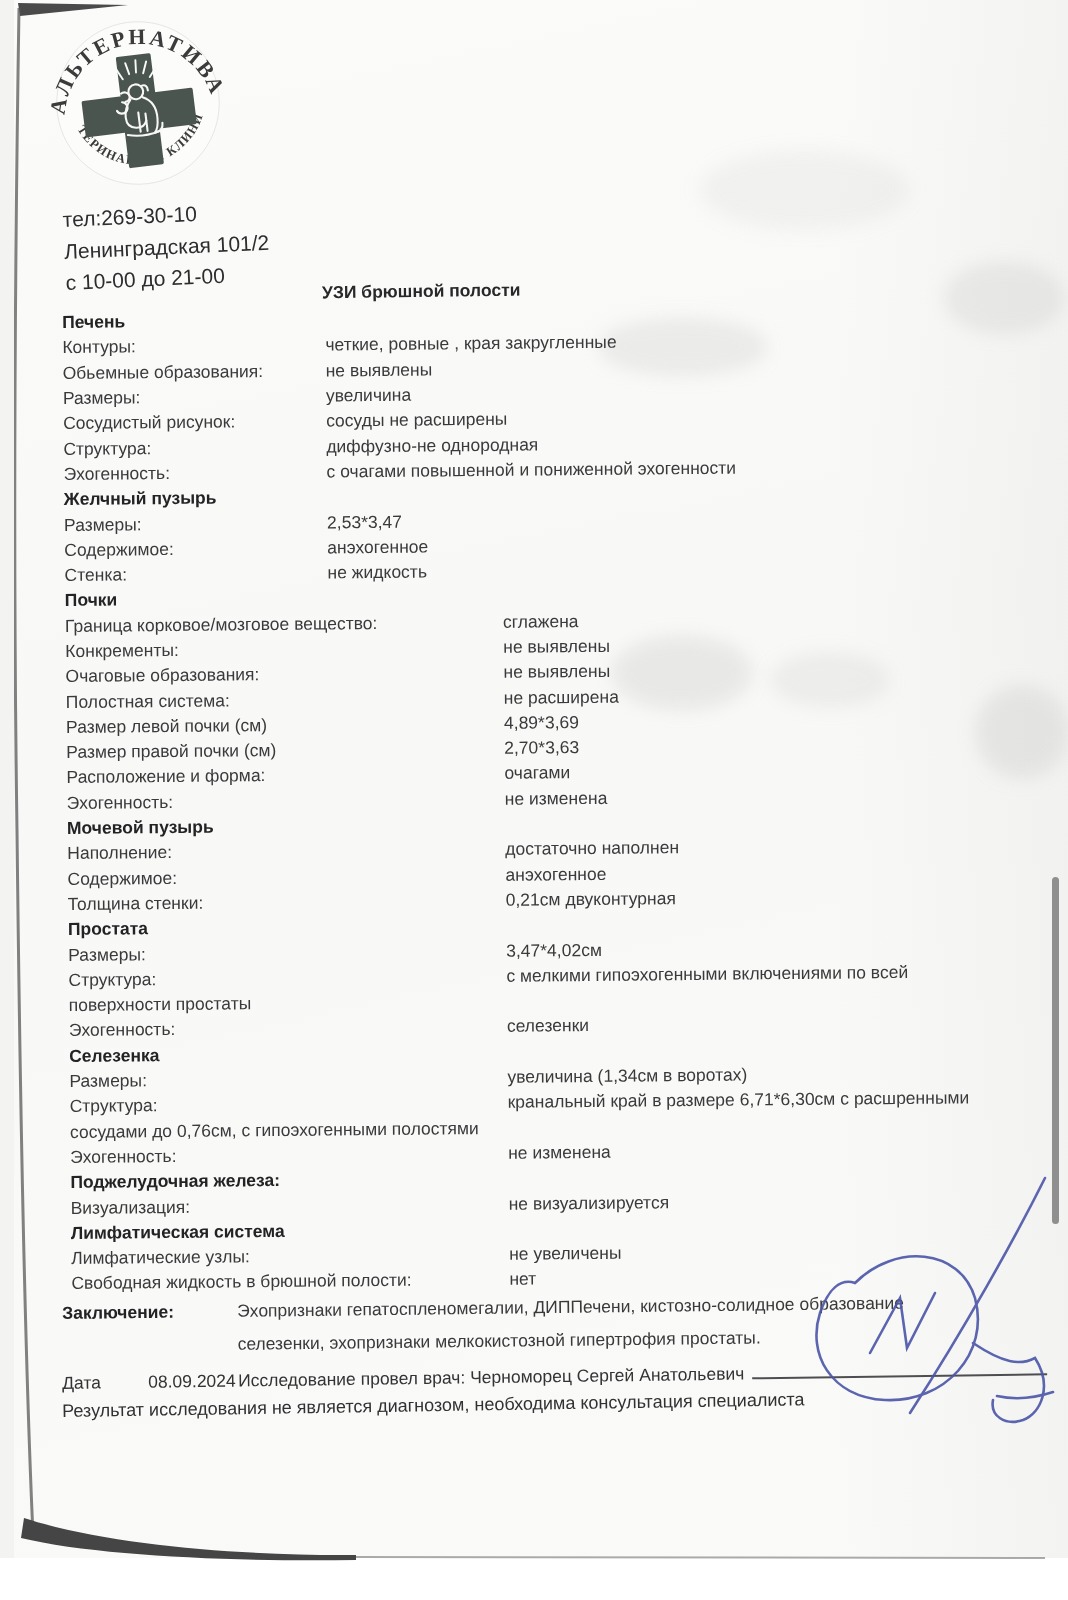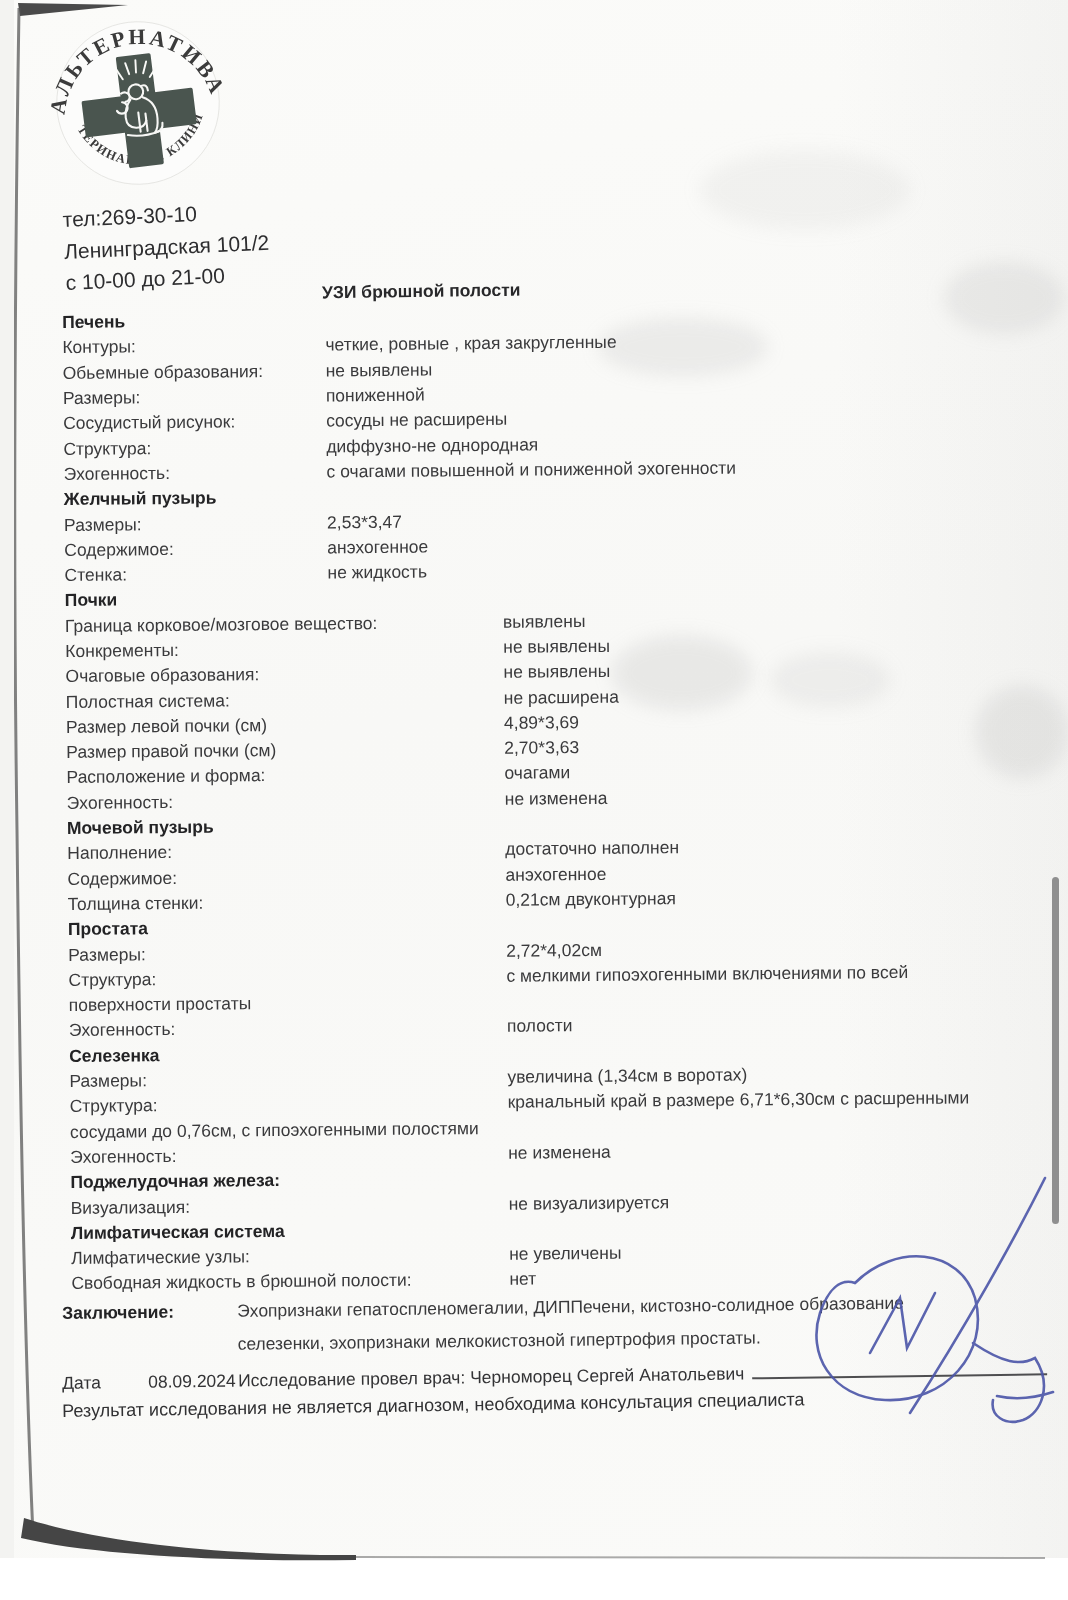--- a/index.html
+++ b/index.html
@@ -137,21 +137,21 @@
     <div class="row col-a">
       <span class="lbl">Контуры:</span>
       <span class="val">четкие, ровные , края закругленные</span>
     </div>
     <div class="row col-a">
       <span class="lbl">Обьемные образования:</span>
       <span class="val">не выявлены</span>
     </div>
     <div class="row col-a">
       <span class="lbl">Размеры:</span>
-      <span class="val">пониженной</span>
+      <span class="val">увеличина</span>
     </div>
     <div class="row col-a">
       <span class="lbl">Сосудистый рисунок:</span>
       <span class="val">сосуды не  расширены</span>
     </div>
     <div class="row col-a">
       <span class="lbl">Структура:</span>
       <span class="val">диффузно-не однородная</span>
     </div>
     <div class="row col-a">
@@ -167,21 +167,21 @@
       <span class="lbl">Содержимое:</span>
       <span class="val">анэхогенное</span>
     </div>
     <div class="row col-a">
       <span class="lbl">Стенка:</span>
       <span class="val">не жидкость</span>
     </div>
     <div class="sec-heading">Почки</div>
     <div class="row col-b">
       <span class="lbl">Граница корковое/мозговое вещество:</span>
-      <span class="val">выявлены</span>
+      <span class="val">сглажена</span>
     </div>
     <div class="row col-b">
       <span class="lbl">Конкременты:</span>
       <span class="val">не выявлены</span>
     </div>
     <div class="row col-b">
       <span class="lbl">Очаговые образования:</span>
       <span class="val">не выявлены</span>
     </div>
     <div class="row col-b">
@@ -213,33 +213,33 @@
       <span class="lbl">Содержимое:</span>
       <span class="val">анэхогенное</span>
     </div>
     <div class="row col-b">
       <span class="lbl">Толщина стенки:</span>
       <span class="val">0,21см двуконтурная</span>
     </div>
     <div class="sec-heading">Простата</div>
     <div class="row col-b">
       <span class="lbl">Размеры:</span>
-      <span class="val">2,72*4,02см</span>
+      <span class="val">3,47*4,02см</span>
     </div>
     <div class="row col-b">
       <span class="lbl">Структура:</span>
       <span class="val">с мелкими гипоэхогенными включениями по всей</span>
     </div>
     <div class="row col-b">
       <span class="lbl">поверхности простаты</span>
       <span class="val"></span>
     </div>
     <div class="row col-b">
       <span class="lbl">Эхогенность:</span>
-      <span class="val">полости</span>
+      <span class="val">селезенки</span>
     </div>
     <div class="sec-heading">Селезенка</div>
     <div class="row col-b">
       <span class="lbl">Размеры:</span>
       <span class="val">увеличина (1,34см в воротах)</span>
     </div>
     <div class="row col-b">
       <span class="lbl">Структура:</span>
       <span class="val">кранальный край в размере 6,71*6,30см с расшренными</span>
     </div>

